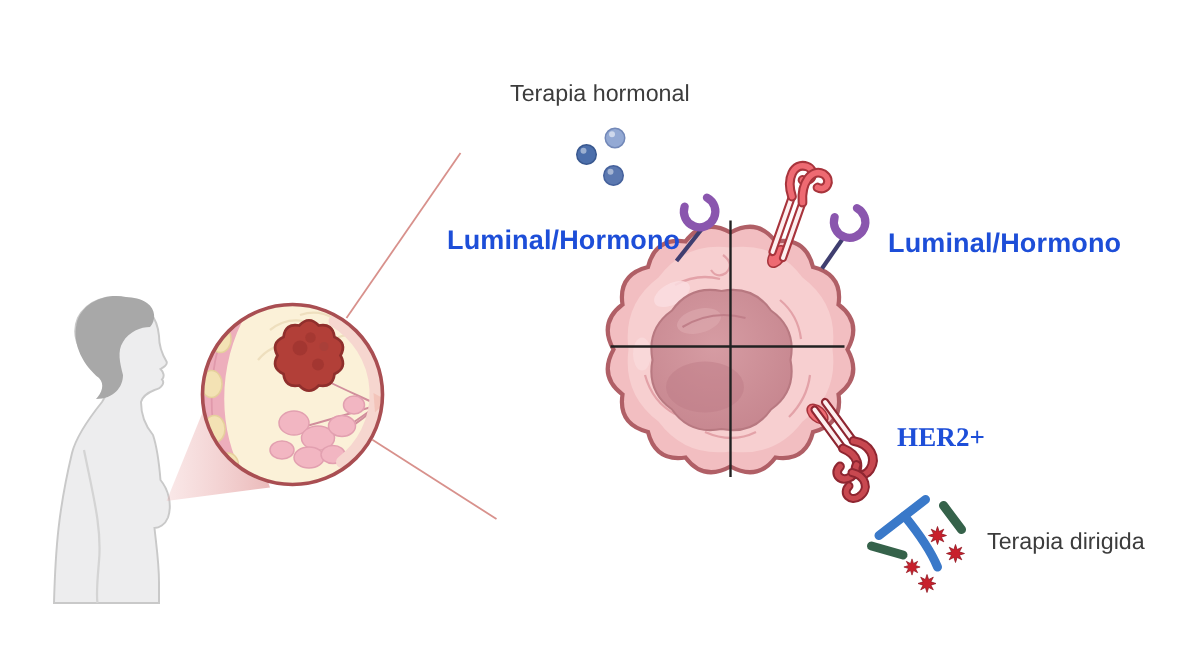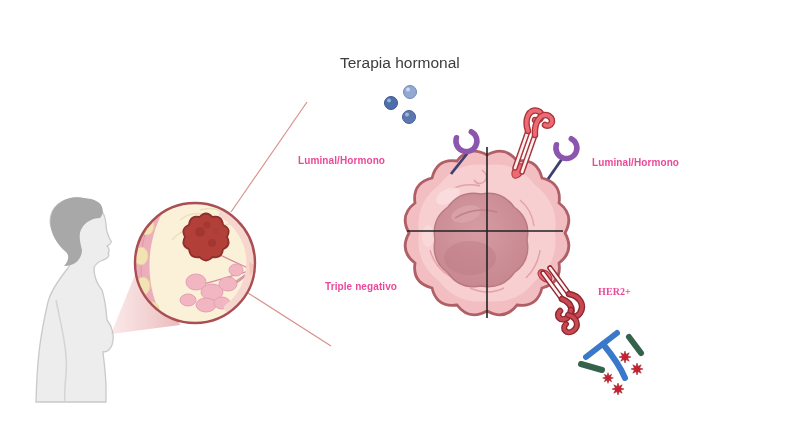--- a/index.html
+++ b/index.html
@@ -1,20 +1,20 @@
 <!DOCTYPE html>
 <html><head>
 <meta charset="utf-8">
 <style>
   html,body{margin:0;padding:0;}
   body{font-family:"Liberation Sans",sans-serif;background:#fff;}
   .stage{position:relative;width:788px;height:433px;background:#ffffff;overflow:hidden;}
   .stage svg{position:absolute;left:0;top:0;}
   .lbl{position:absolute;white-space:nowrap;}
-  .lbl-red{color:#ec4899;font-weight:700;font-size:10px;line-height:17px;letter-spacing:.1px;}
+  .lbl-red{color:#1d4ed8;font-weight:700;font-size:18px;line-height:17px;letter-spacing:.1px;}
   .lbl-dark{color:#3c3c3c;font-weight:400;font-size:15.5px;}
 </style>
 </head>
 <body>
 
 <div class="stage">
 
 <svg width="788" height="433" viewBox="0 0 788 433">
   <defs>
     <clipPath id="circleClip">
@@ -202,18 +202,18 @@
 <div class="lbl lbl-dark" style="left:340px;top:54px;">Terapia hormonal</div>
 
 <div class="lbl lbl-red" style="left:298px;top:152px;">
   <div>Luminal/Hormono</div>
 </div>
 
 <div class="lbl lbl-red" style="left:592px;top:154px;">
   <div>Luminal/Hormono</div>
 </div>
 
-<div class="lbl lbl-red" style="left:325px;top:278px;">Triple negativo</div>
 
 <div class="lbl lbl-red" style="left:598px;top:283px;font-family:Liberation Serif, serif;">HER2+</div>
 
+<div class="lbl lbl-dark" style="left:658px;top:353px;">Terapia dirigida</div>
 
 </div>
 
 </body></html>

